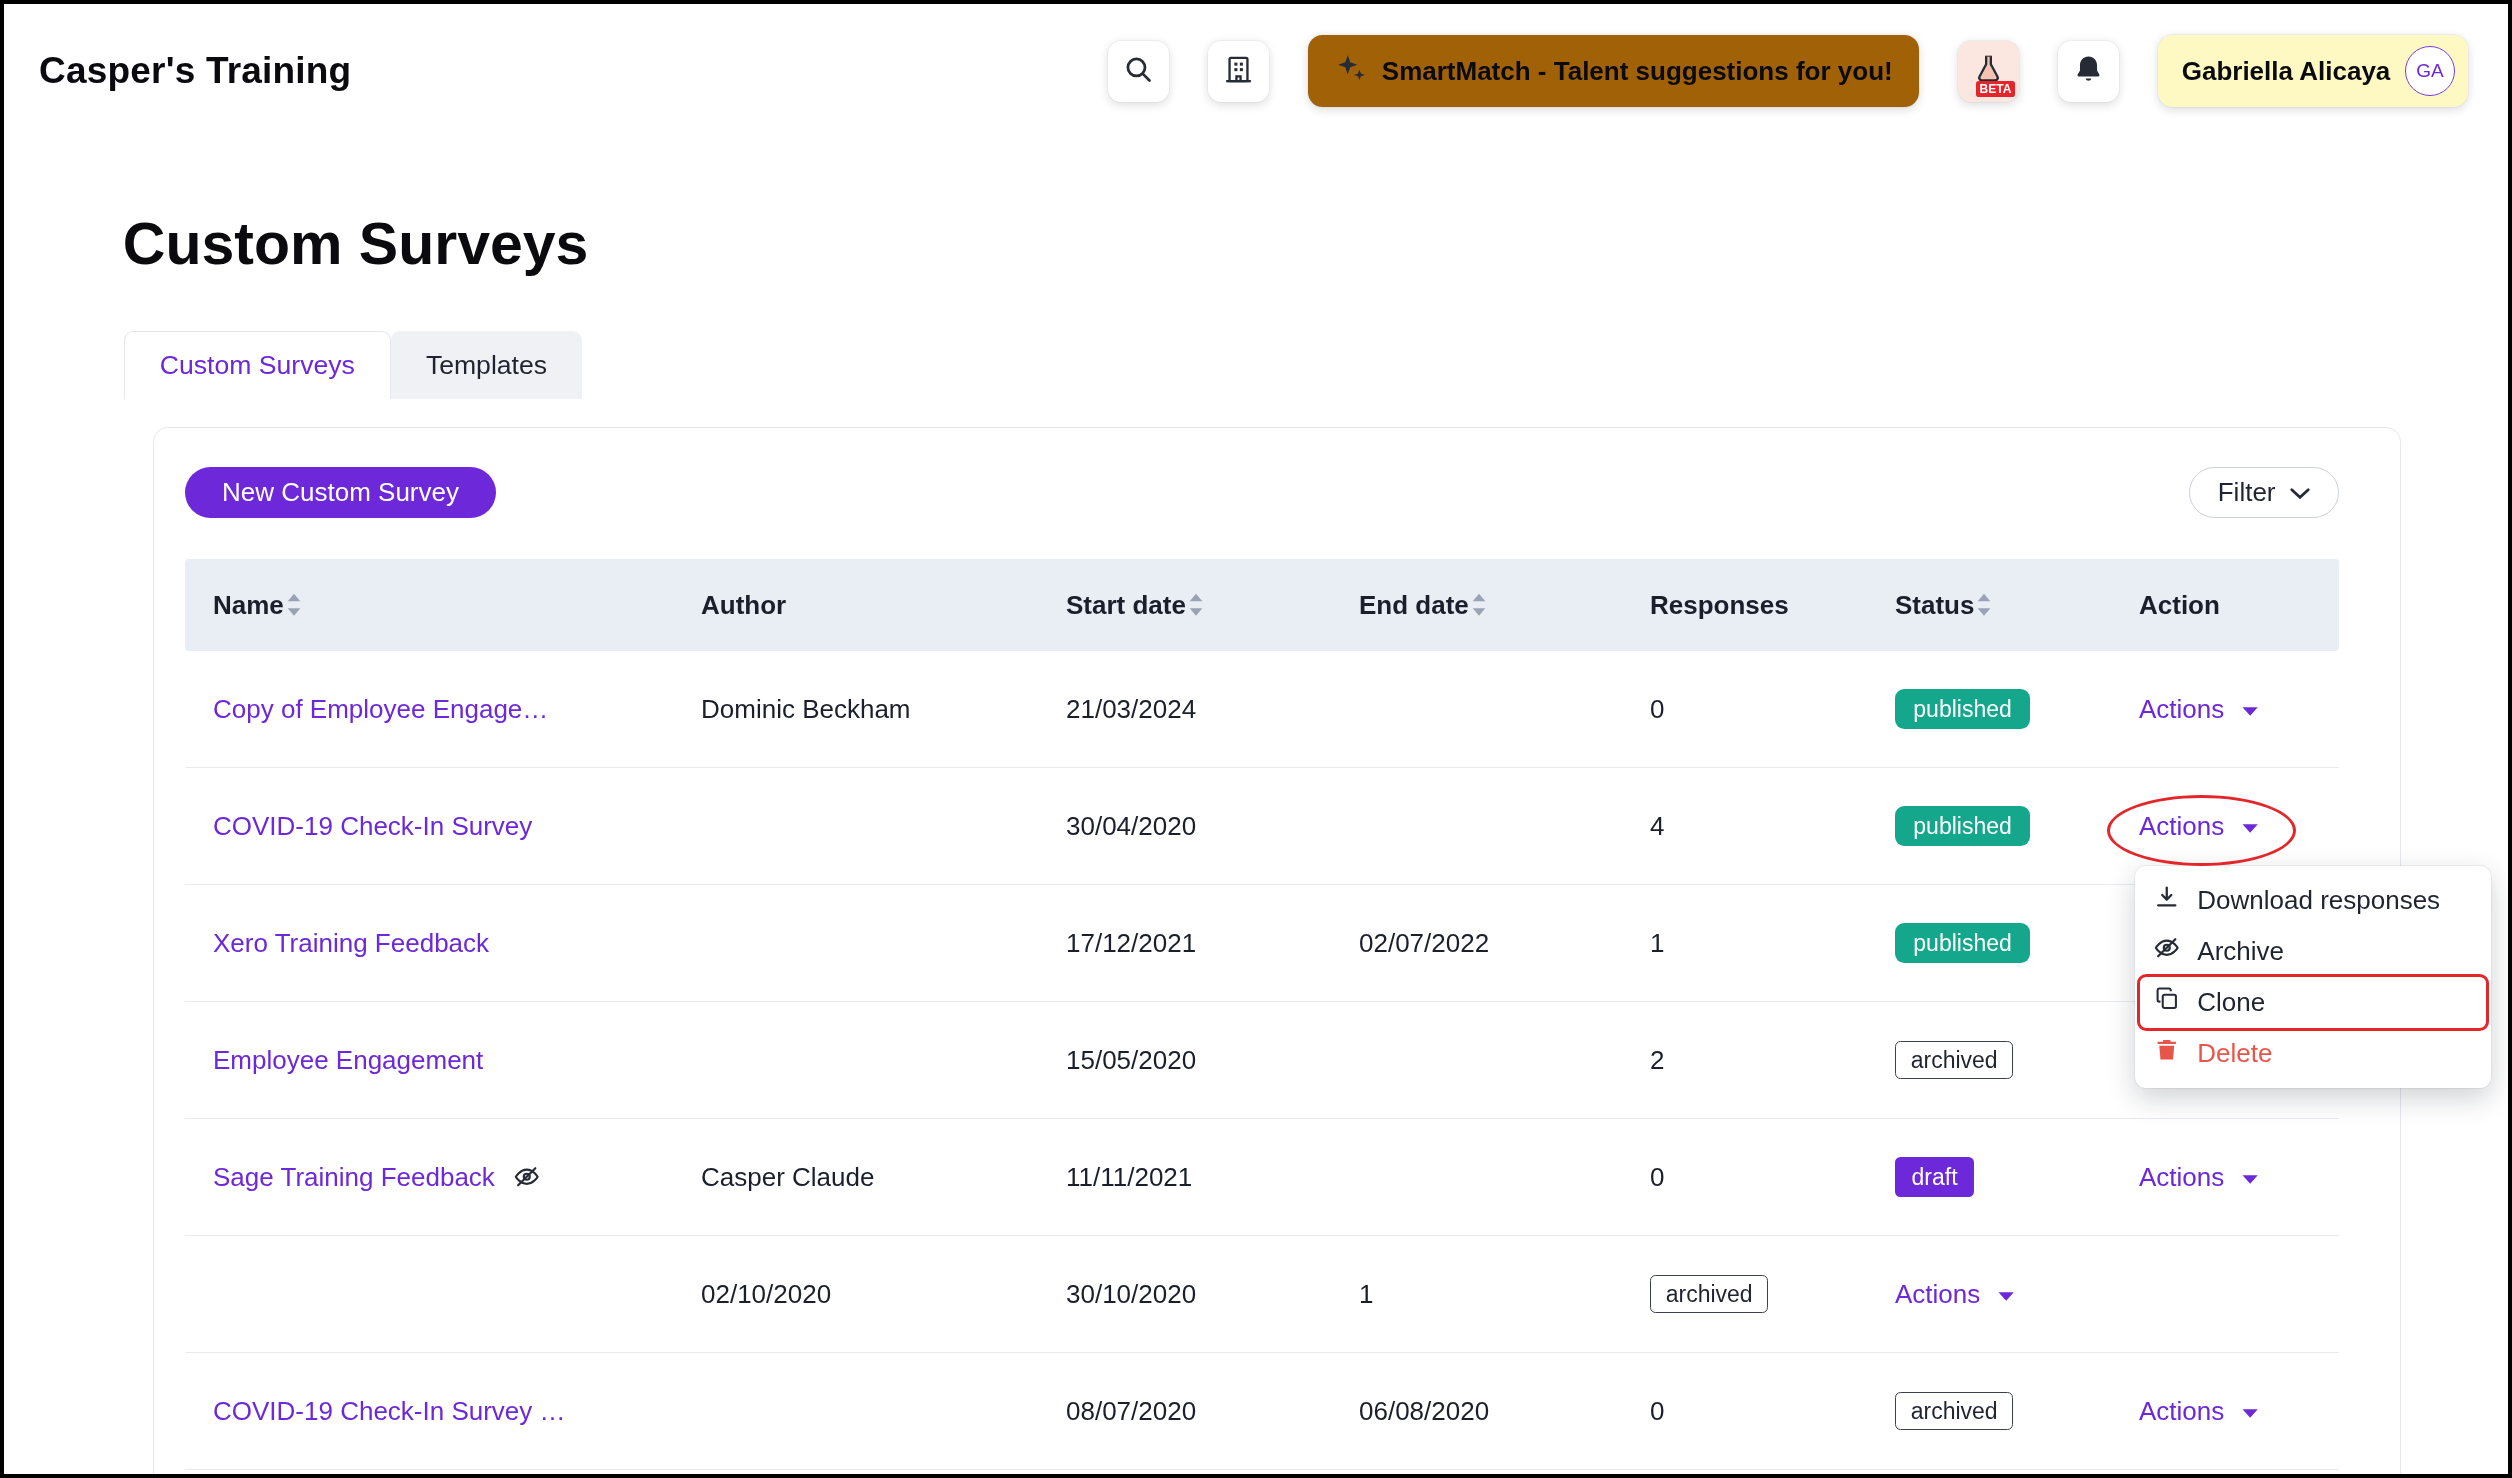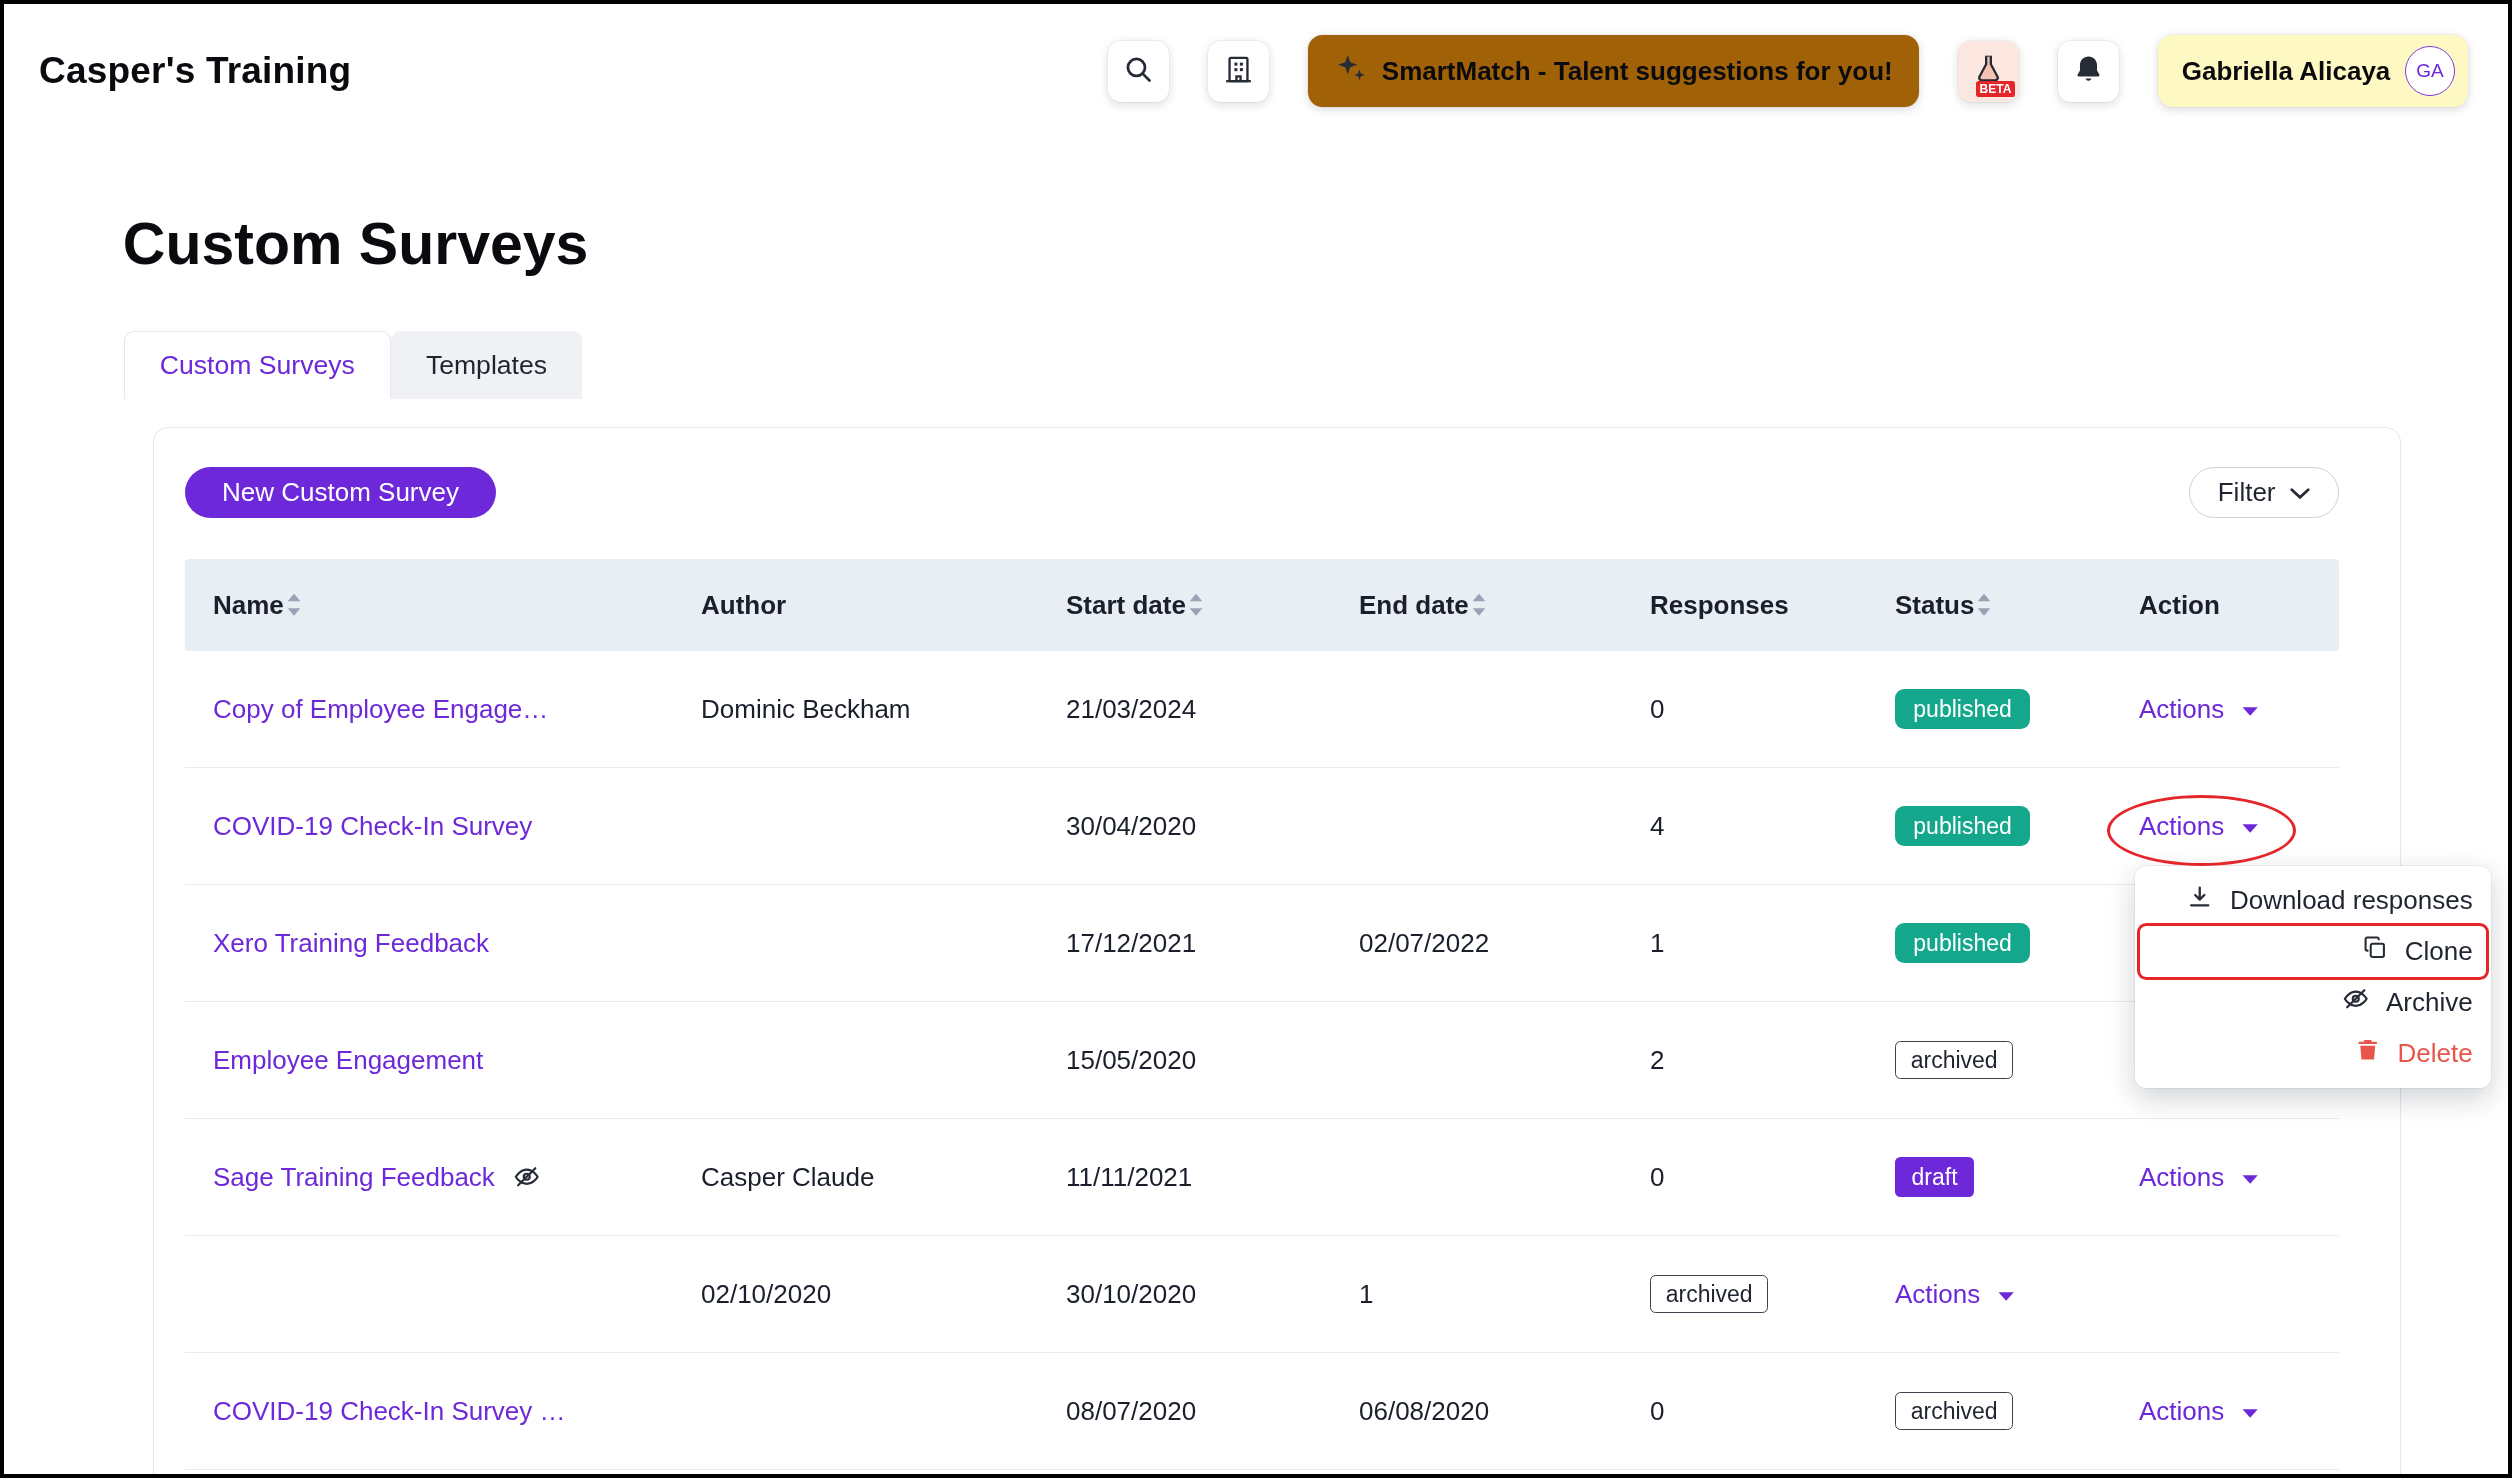--- a/index.html
+++ b/index.html
@@ -147,21 +147,20 @@
   .action-menu {
     position: absolute; left: 2131px; top: 862px; width: 356px;
     background: #fff; border-radius: 11px;
     box-shadow: 0 9.2px 27.5px rgba(16,24,40,.20), 0 0 0 0.9px rgba(16,24,40,.05);
     padding: 9.2px 0; z-index: 50;
   }
   .menu-item {
     height: 51px; display: flex; align-items: center; gap: 16.5px;
     padding: 0 18.3px; font-size: 26px; color: #1f2430; cursor: pointer;
     position: relative;
-    justify-content: flex-end;
   }
   .menu-item svg { width: 27.5px; height: 27.5px; flex: 0 0 auto; }
   .menu-item.danger { color: #e8554a; }
   .menu-item.annotated::after {
     content: ""; position: absolute; left: 1.8px; right: 1.8px; top: -2.8px; bottom: -2.8px;
     border: 3.7px solid #e4262b; border-radius: 9.2px; pointer-events: none;
   }
 
   
   .annot-ellipse {
@@ -438,39 +437,39 @@
 
   <div class="action-menu">
     <div class="menu-item">
       <span>
         <svg viewBox="0 0 24 24" width="27.5" height="27.5" fill="none" stroke="#262b36" stroke-width="2" stroke-linecap="round" stroke-linejoin="round">
             <path d="M12 4v10M8 10.5l4 4 4-4M4.5 19.5h15"></path>
           </svg>
       </span>
       <span>Download responses</span>
     </div>
-    <div class="menu-item annotated">
-      <span>
-        <svg viewBox="0 0 24 24" width="27.5" height="27.5" fill="none" stroke="#262b36" stroke-width="1.8">
-            <rect x="8.5" y="8.5" width="11.5" height="11.5" rx="1.5"></rect>
-            <path d="M15.5 5.5v-1A1.5 1.5 0 0 0 14 3H5.5A1.5 1.5 0 0 0 4 4.5V13a1.5 1.5 0 0 0 1.5 1.5h1"></path>
-          </svg>
-      </span>
-      <span>Clone</span>
-    </div>
     <div class="menu-item">
       <span>
         <svg viewBox="0 0 24 24" width="27.5" height="27.5" fill="none" stroke="#262b36" stroke-width="1.9" stroke-linecap="round" stroke-linejoin="round">
             <path d="M2.5 12S6 5.8 12 5.8 21.5 12 21.5 12 18 18.2 12 18.2 2.5 12 2.5 12z"></path>
             <circle cx="12" cy="12" r="2.6"></circle>
             <path d="M4.5 19.5l15-15"></path>
           </svg>
       </span>
       <span>Archive</span>
     </div>
+    <div class="menu-item annotated">
+      <span>
+        <svg viewBox="0 0 24 24" width="27.5" height="27.5" fill="none" stroke="#262b36" stroke-width="1.8">
+            <rect x="8.5" y="8.5" width="11.5" height="11.5" rx="1.5"></rect>
+            <path d="M15.5 5.5v-1A1.5 1.5 0 0 0 14 3H5.5A1.5 1.5 0 0 0 4 4.5V13a1.5 1.5 0 0 0 1.5 1.5h1"></path>
+          </svg>
+      </span>
+      <span>Clone</span>
+    </div>
     <div class="menu-item danger">
       <span>
         <svg viewBox="0 0 24 24" width="27.5" height="27.5" fill="#e8554a">
             <path d="M9 3.5h6l.5 1.5H20v2H4V5h4.5z"></path>
             <path d="M5.5 8.5h13l-1 12h-11z"></path>
           </svg>
       </span>
       <span>Delete</span>
     </div>
   </div>

